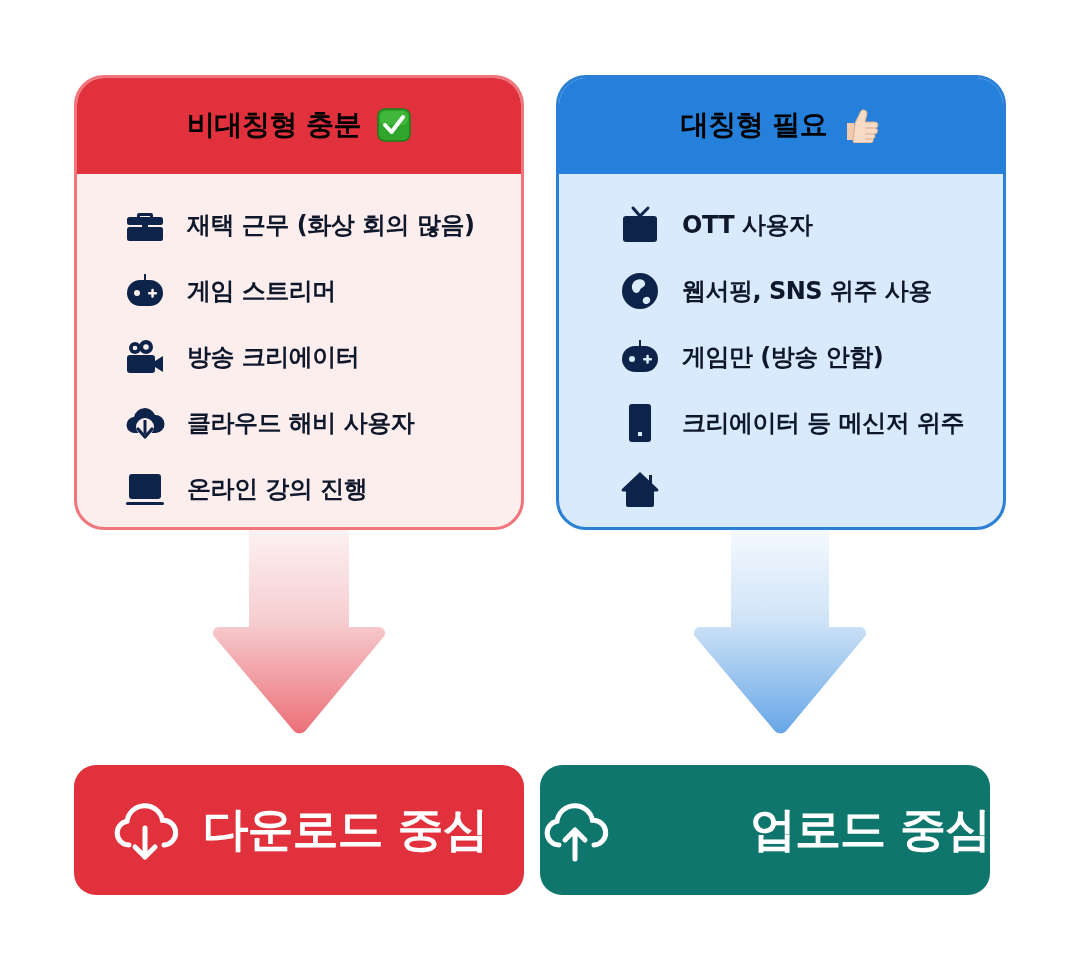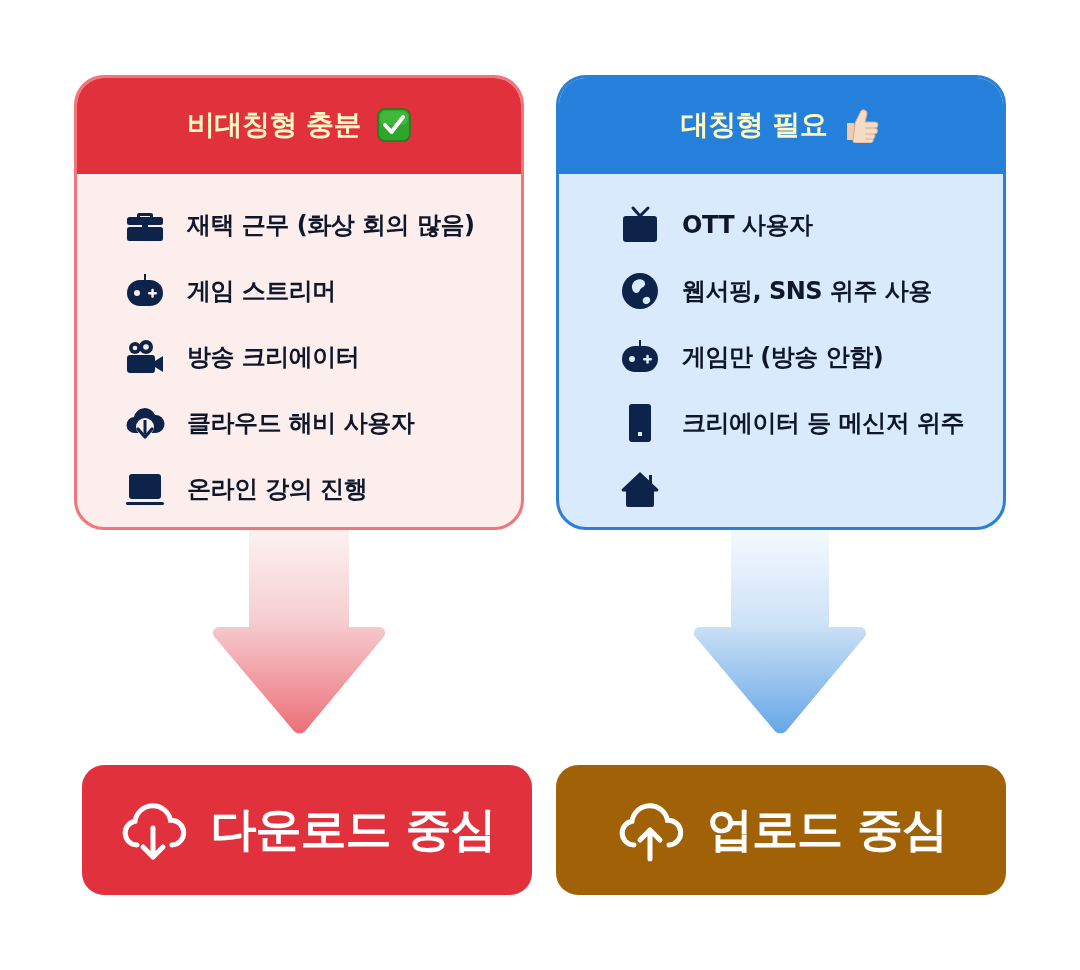--- a/index.html
+++ b/index.html
@@ -8,21 +8,21 @@
 
   .card {
     position: absolute; top: 75px; width: 450px; height: 455px;
     border-radius: 30px; overflow: hidden; border: 3px solid;
   }
   .card.left  { left: 74px;  border-color: #f0767c; background: #fdeeee; }
   .card.right { left: 556px; border-color: #2b80d6; background: #d8eafb; }
 
   .card-header {
     height: 99px; display: flex; align-items: center; justify-content: center;
-    color: #fef9c3; font-weight: bold; font-size: 28px; letter-spacing: -0.5px;
+    color: #000000; font-weight: bold; font-size: 28px; letter-spacing: -0.5px;
     margin: -3px -3px 0 -3px;
     gap: 8px;
   }
   .card.left .card-header  { background: #e0313c; }
   .card.right .card-header { background: #2480da; }
   .card-header .emoji { margin-left: 8px; display: inline-flex; }
 
   .items { padding: 18px 0 0 0; }
   .item {
     height: 66px; display: flex; align-items: center;
@@ -35,22 +35,22 @@
 
   .arrow { position: absolute; top: 530px; width: 180px; height: 210px; }
   .arrow.left  { left: 209px; }
   .arrow.right { left: 690px; }
 
   .result {
     position: absolute; top: 765px; width: 450px; height: 130px; border-radius: 22px;
     display: flex; align-items: center; justify-content: center; color: #ffffff;
     font-weight: bold; font-size: 46px; letter-spacing: -1px;
   }
-  .result.left  { left: 82px;  background: #e0313c; }
-  .result.right { left: 556px; background: #a16207; }
+  .result.left  { left: 74px;  background: #e0313c; }
+  .result.right { left: 540px; background: #0f766e; justify-content: space-between; }
   .result .ricon { width: 70px; height: 70px; margin-right: 22px; display: flex; }
   .result .ricon svg { width: 70px; height: 70px; }
 </style>
 </head>
 <body>
 
 <div class="card left">
   <div class="card-header">
     <span>비대칭형 충분</span>
     <span class="emoji">

